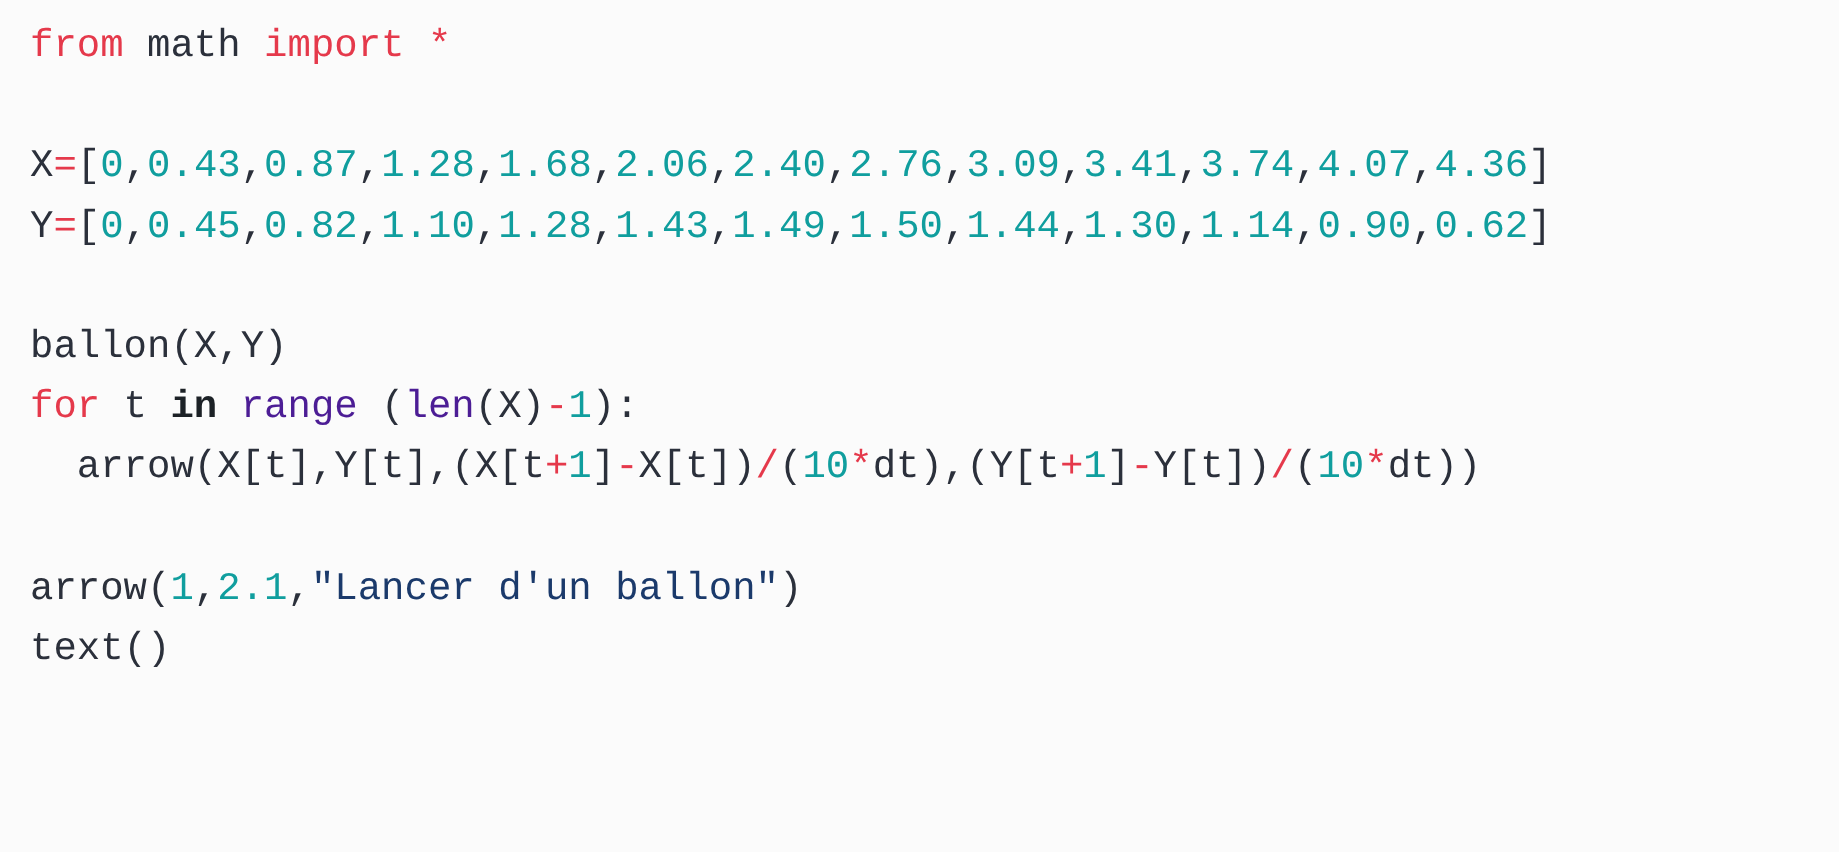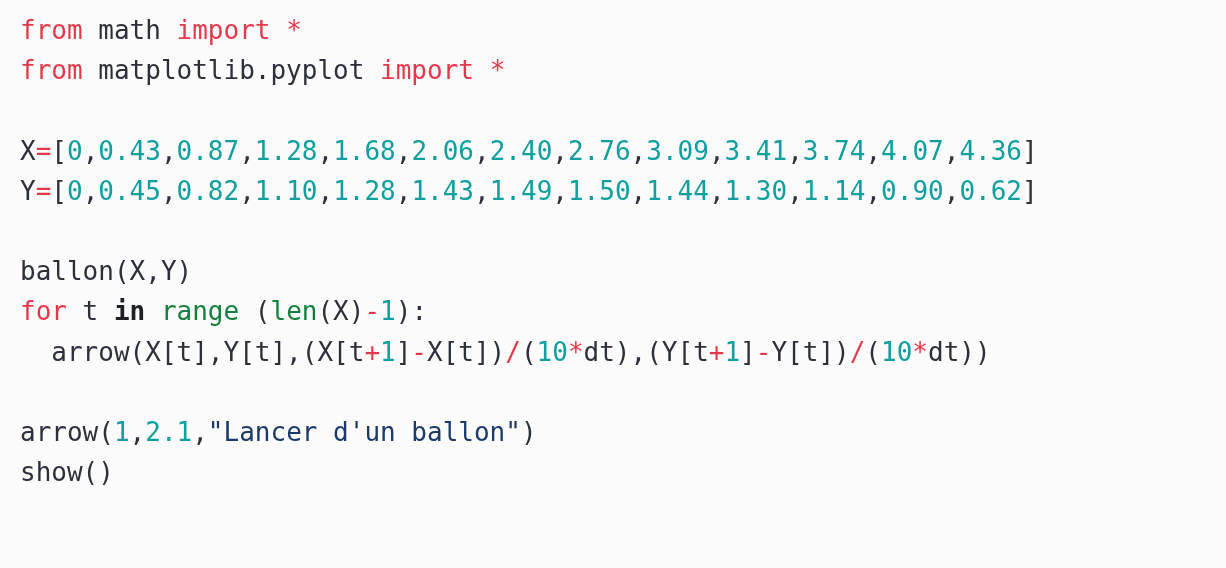--- a/index.html
+++ b/index.html
@@ -24,43 +24,43 @@
     padding: 10px 0 0 20px;
     box-sizing: border-box;
   }
   .code-line {
     font-size: 26px;
     line-height: 40.2px;
     height: 40.2px;
     white-space: pre;
     letter-spacing: 0px;
     color: #2b303b;
+    font-family: Liberation Mono, monospace;
   }
   .code-line.blank {
     
   }
   
   .tok-plain    { color: #2b303b; }
   .tok-kw       { color: #e5394b; }
   .tok-kw-bold  { color: #1c2126; font-weight: bold; text-align: center; }
   .tok-op       { color: #e5394b; }
   .tok-num      { color: #109e9e; }
-  .tok-builtin  { color: #15803d; }
+  .tok-builtin  { color: #4c1d95; }
   .tok-str      { color: #1b3a6b; }
   .tok-punct    { color: #2b303b; }
 </style>
 </head>
 <body>
 
 <div id="code-listing">
     <div class="code-line"><span class="tok-kw">from</span><span class="tok-plain"> math </span><span class="tok-kw">import</span><span class="tok-plain"> </span><span class="tok-kw">*</span></div>
-    <div class="code-line"><span class="tok-kw">from</span><span class="tok-plain"> matplotlib.pyplot </span><span class="tok-kw">import</span><span class="tok-plain"> </span><span class="tok-kw">*</span></div>
     <div class="code-line blank">&nbsp;</div>
     <div class="code-line"><span class="tok-plain">X</span><span class="tok-op">=</span><span class="tok-punct">[</span><span class="tok-num">0</span><span class="tok-punct">,</span><span class="tok-num">0.43</span><span class="tok-punct">,</span><span class="tok-num">0.87</span><span class="tok-punct">,</span><span class="tok-num">1.28</span><span class="tok-punct">,</span><span class="tok-num">1.68</span><span class="tok-punct">,</span><span class="tok-num">2.06</span><span class="tok-punct">,</span><span class="tok-num">2.40</span><span class="tok-punct">,</span><span class="tok-num">2.76</span><span class="tok-punct">,</span><span class="tok-num">3.09</span><span class="tok-punct">,</span><span class="tok-num">3.41</span><span class="tok-punct">,</span><span class="tok-num">3.74</span><span class="tok-punct">,</span><span class="tok-num">4.07</span><span class="tok-punct">,</span><span class="tok-num">4.36</span><span class="tok-punct">]</span></div>
     <div class="code-line"><span class="tok-plain">Y</span><span class="tok-op">=</span><span class="tok-punct">[</span><span class="tok-num">0</span><span class="tok-punct">,</span><span class="tok-num">0.45</span><span class="tok-punct">,</span><span class="tok-num">0.82</span><span class="tok-punct">,</span><span class="tok-num">1.10</span><span class="tok-punct">,</span><span class="tok-num">1.28</span><span class="tok-punct">,</span><span class="tok-num">1.43</span><span class="tok-punct">,</span><span class="tok-num">1.49</span><span class="tok-punct">,</span><span class="tok-num">1.50</span><span class="tok-punct">,</span><span class="tok-num">1.44</span><span class="tok-punct">,</span><span class="tok-num">1.30</span><span class="tok-punct">,</span><span class="tok-num">1.14</span><span class="tok-punct">,</span><span class="tok-num">0.90</span><span class="tok-punct">,</span><span class="tok-num">0.62</span><span class="tok-punct">]</span></div>
     <div class="code-line blank">&nbsp;</div>
     <div class="code-line"><span class="tok-plain">ballon(X,Y)</span></div>
     <div class="code-line"><span class="tok-kw">for</span><span class="tok-plain"> t </span><span class="tok-kw-bold">in</span><span class="tok-plain"> </span><span class="tok-builtin">range</span><span class="tok-punct"> (</span><span class="tok-builtin">len</span><span class="tok-punct">(X)</span><span class="tok-op">-</span><span class="tok-num">1</span><span class="tok-punct">):</span></div>
     <div class="code-line"><span class="tok-plain">  arrow(X[t],Y[t],(X[t</span><span class="tok-op">+</span><span class="tok-num">1</span><span class="tok-plain">]</span><span class="tok-op">-</span><span class="tok-plain">X[t])</span><span class="tok-op">/</span><span class="tok-plain">(</span><span class="tok-num">10</span><span class="tok-op">*</span><span class="tok-plain">dt),(Y[t</span><span class="tok-op">+</span><span class="tok-num">1</span><span class="tok-plain">]</span><span class="tok-op">-</span><span class="tok-plain">Y[t])</span><span class="tok-op">/</span><span class="tok-plain">(</span><span class="tok-num">10</span><span class="tok-op">*</span><span class="tok-plain">dt))</span></div>
     <div class="code-line blank">&nbsp;</div>
     <div class="code-line"><span class="tok-plain">arrow(</span><span class="tok-num">1</span><span class="tok-plain">,</span><span class="tok-num">2.1</span><span class="tok-plain">,</span><span class="tok-str">"Lancer d'un ballon"</span><span class="tok-plain">)</span></div>
-    <div class="code-line"><span class="tok-plain">show()</span></div>
+    <div class="code-line"><span class="tok-plain">text()</span></div>
   </div>
 
 </body></html>

